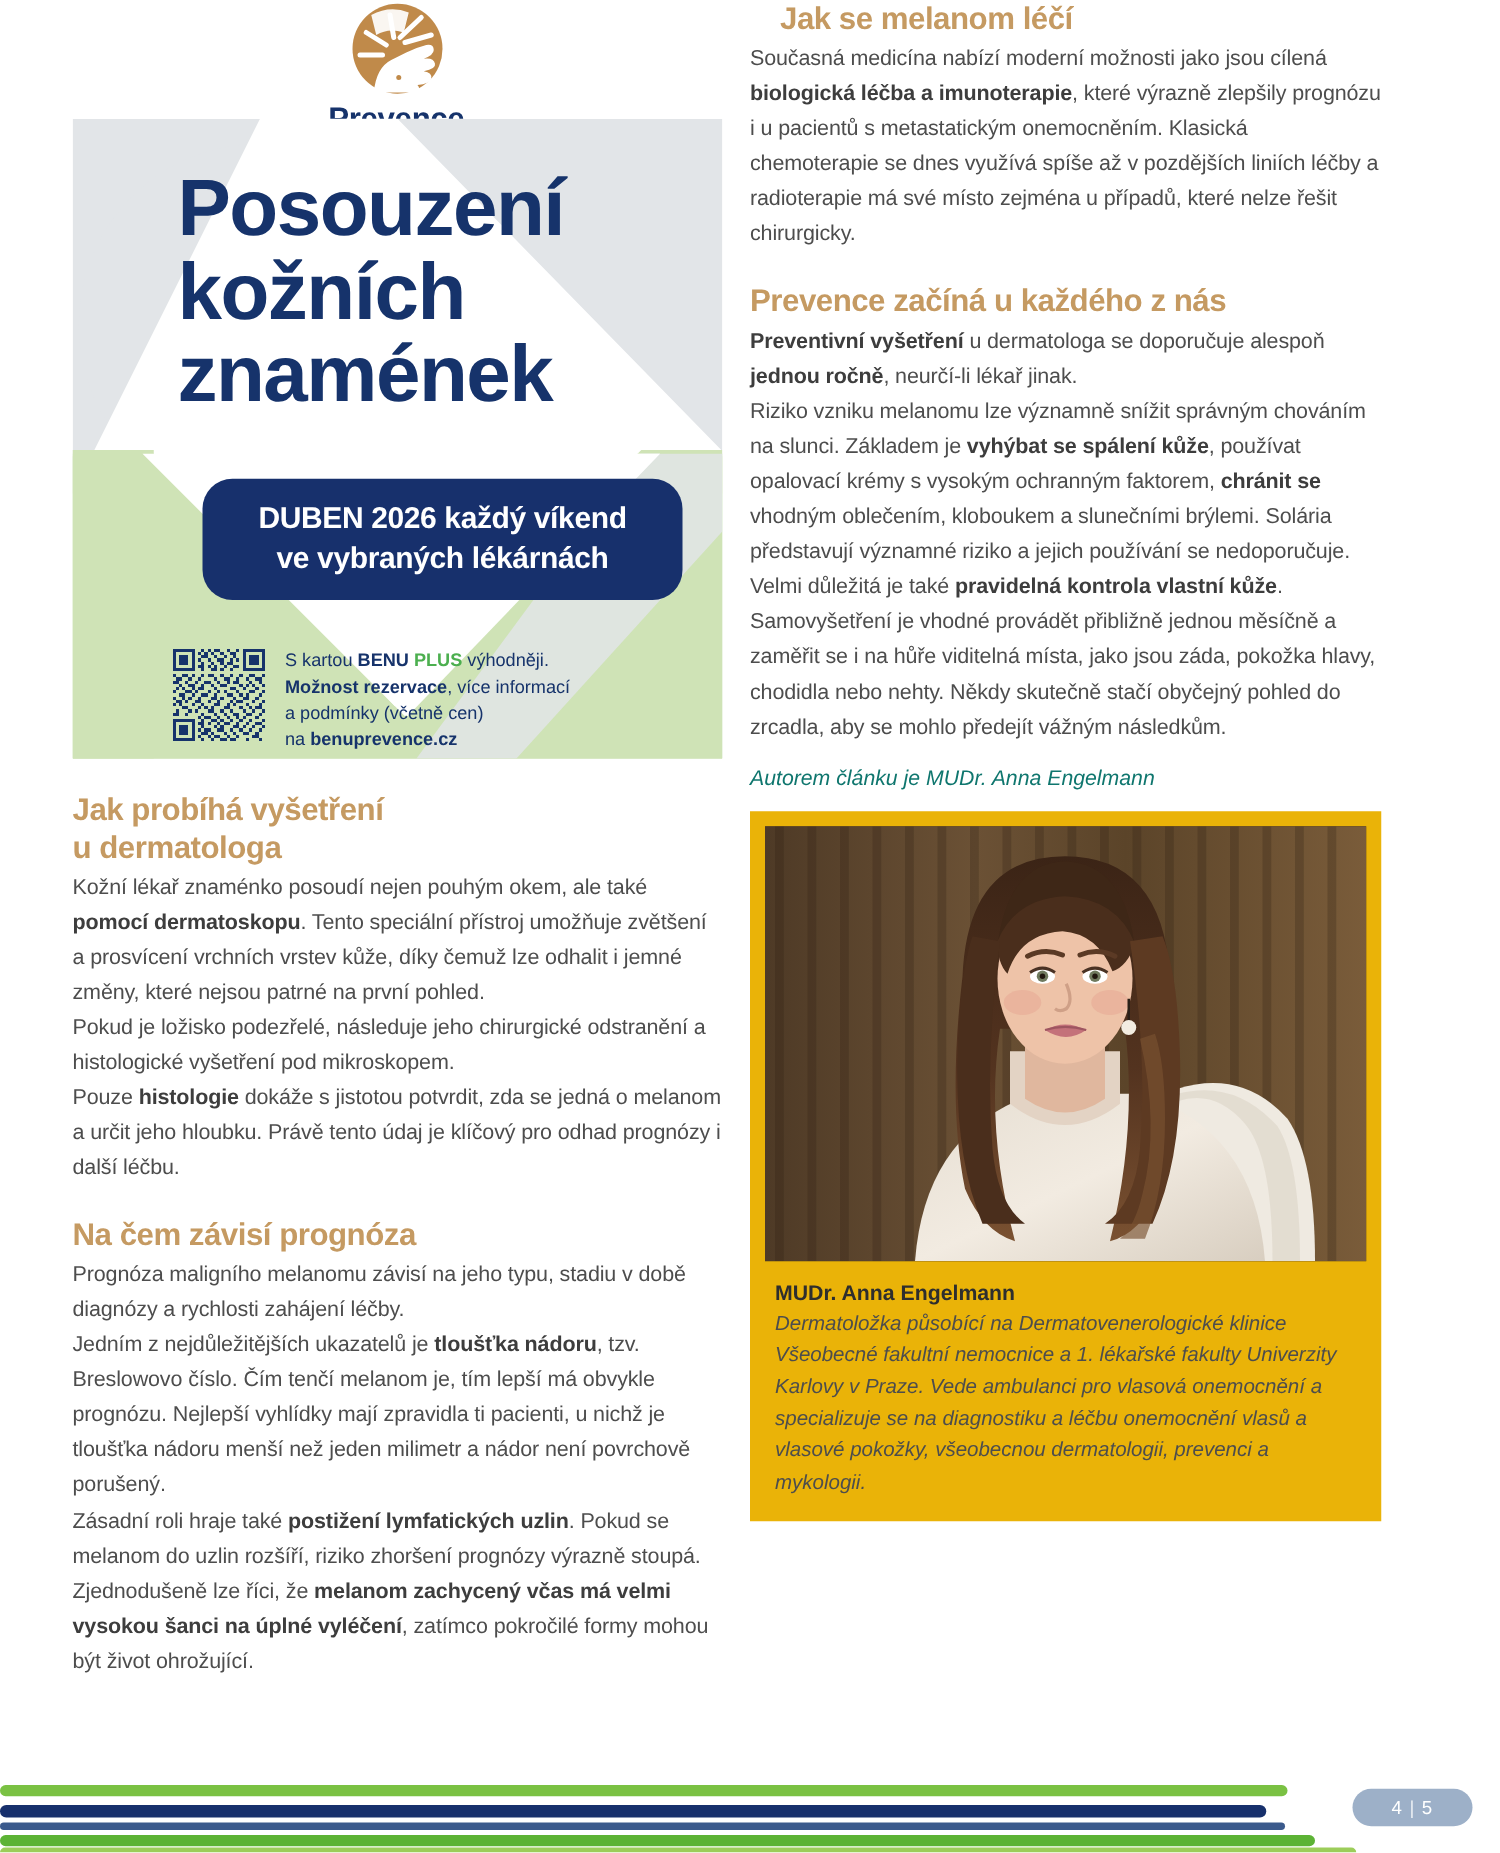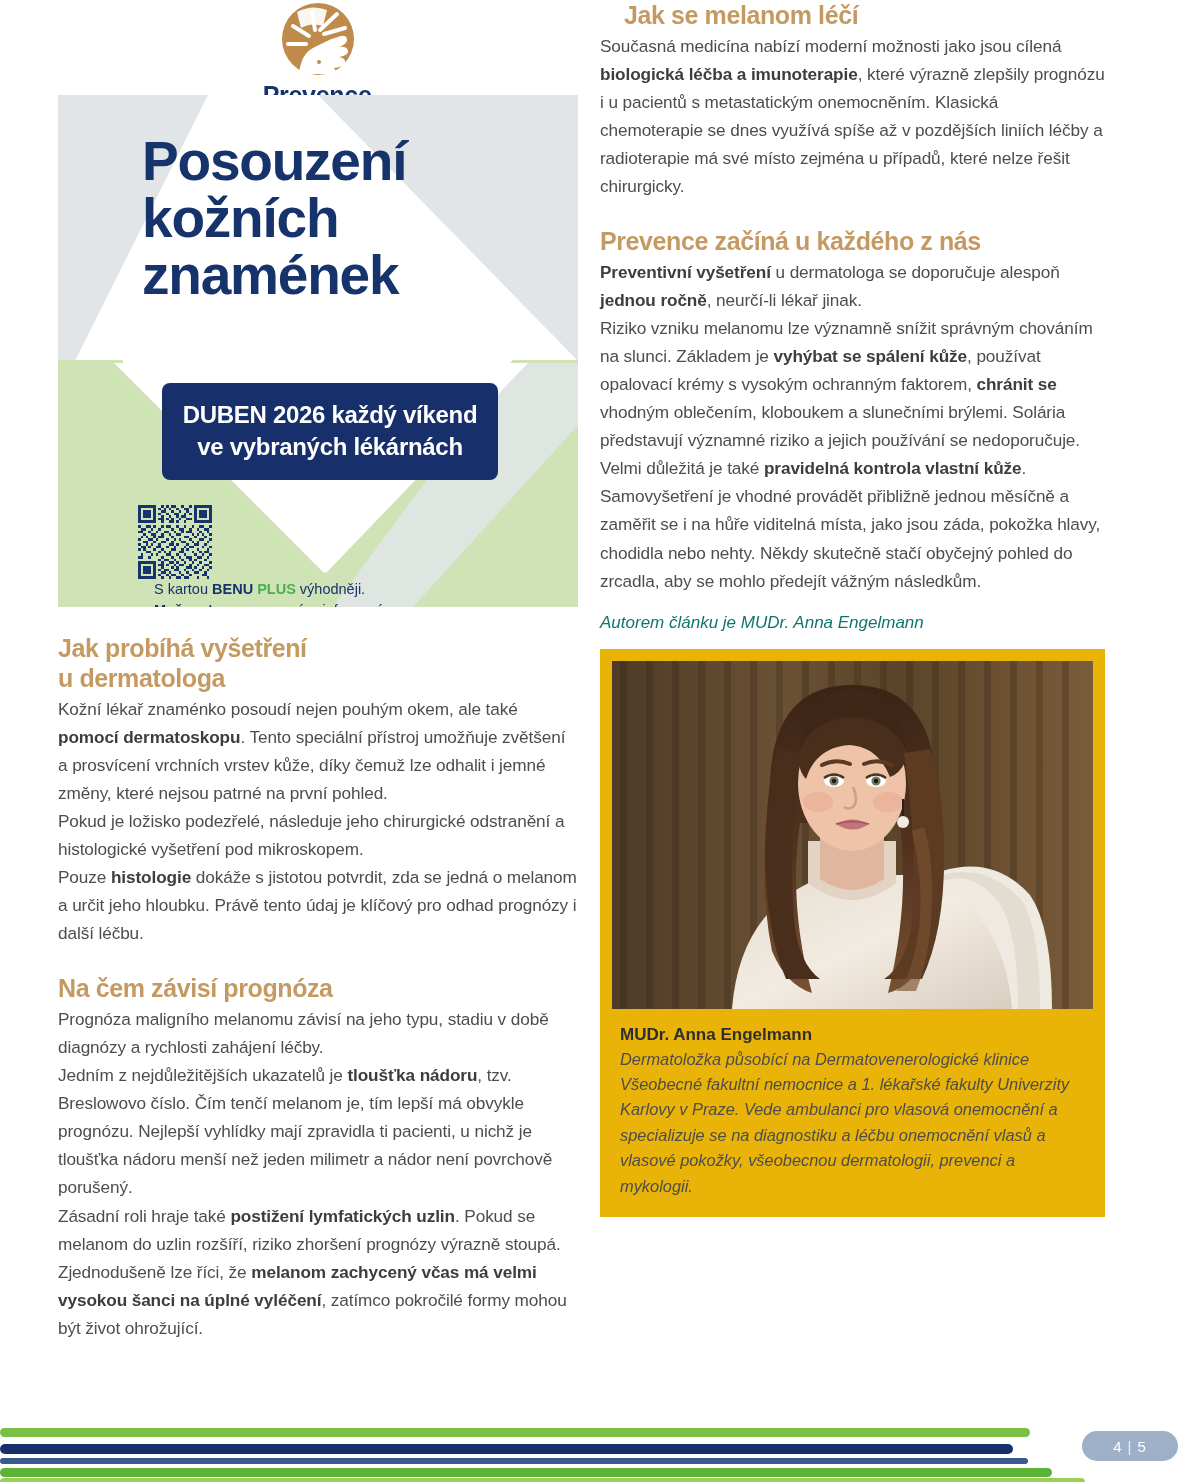--- a/index.html
+++ b/index.html
@@ -27,31 +27,31 @@
   .cp-chev { width:60px; height:44px; flex:0 0 60px; }
   .cp-text { margin-left:10px; line-height:1.06; font-weight:bold; font-size:24px; letter-spacing:-0.2px; white-space:nowrap;}
   .cp-text .l1 { color:#4caf4f; display:block;}
   .cp-text .l2 { color:#16336b; display:block;}
 
   
   .hero { position:relative; width:520px; height:512px; overflow:hidden; background:#ffffff; }
   .hero svg.heroBg { position:absolute; inset:0; }
   .hero-inner { position:relative; z-index:3; padding:38px 0 0 84px; }
   .hero-title {
-    color:#16336b; font-weight:bold; font-size:55px; line-height:1.04;
+    color:#16336b; font-weight:bold; font-size:64px; line-height:1.04;
     letter-spacing:-1.2px;
   }
   .badge {
     position:absolute; z-index:3; left:104px; top:288px;
-    width:336px; background:#17306c; border-radius:8px;
+    width:384px; background:#17306c; border-radius:24px;
     color:#fff; font-weight:bold; font-size:24px; line-height:1.33;
     text-align:center; padding:16px 10px 17px;
     letter-spacing:-0.3px;
   }
-  .qrblock { position:absolute; z-index:3; left:80px; top:410px; display:flex; align-items:flex-start;flex-direction:column; }
+  .qrblock { position:absolute; z-index:3; left:80px; top:424px; display:flex; align-items:flex-start; }
   .qrimg { width:74px; height:74px; flex:0 0 74px; }
   .qrtext { margin-left:16px; color:#16336b; font-size:14.5px; line-height:1.45; }
   .qrtext b { font-weight:bold; }
   .qrtext .plus { color:#4caf4f; font-weight:bold; }
 
   
   h2.sec {
     color:#c59a62; font-weight:bold; font-size:25px; line-height:1.2;
     letter-spacing:-0.4px; margin-top:26px; margin-bottom:2px;
   }

